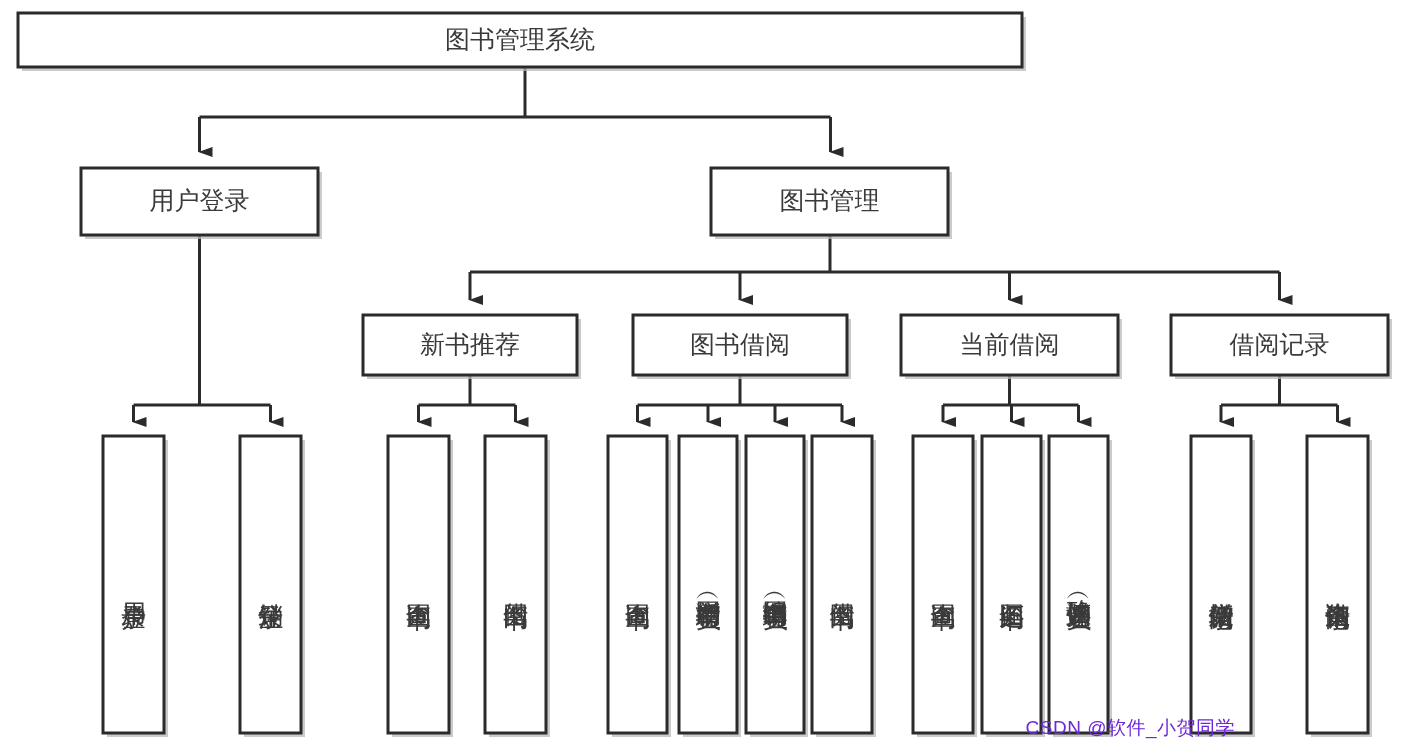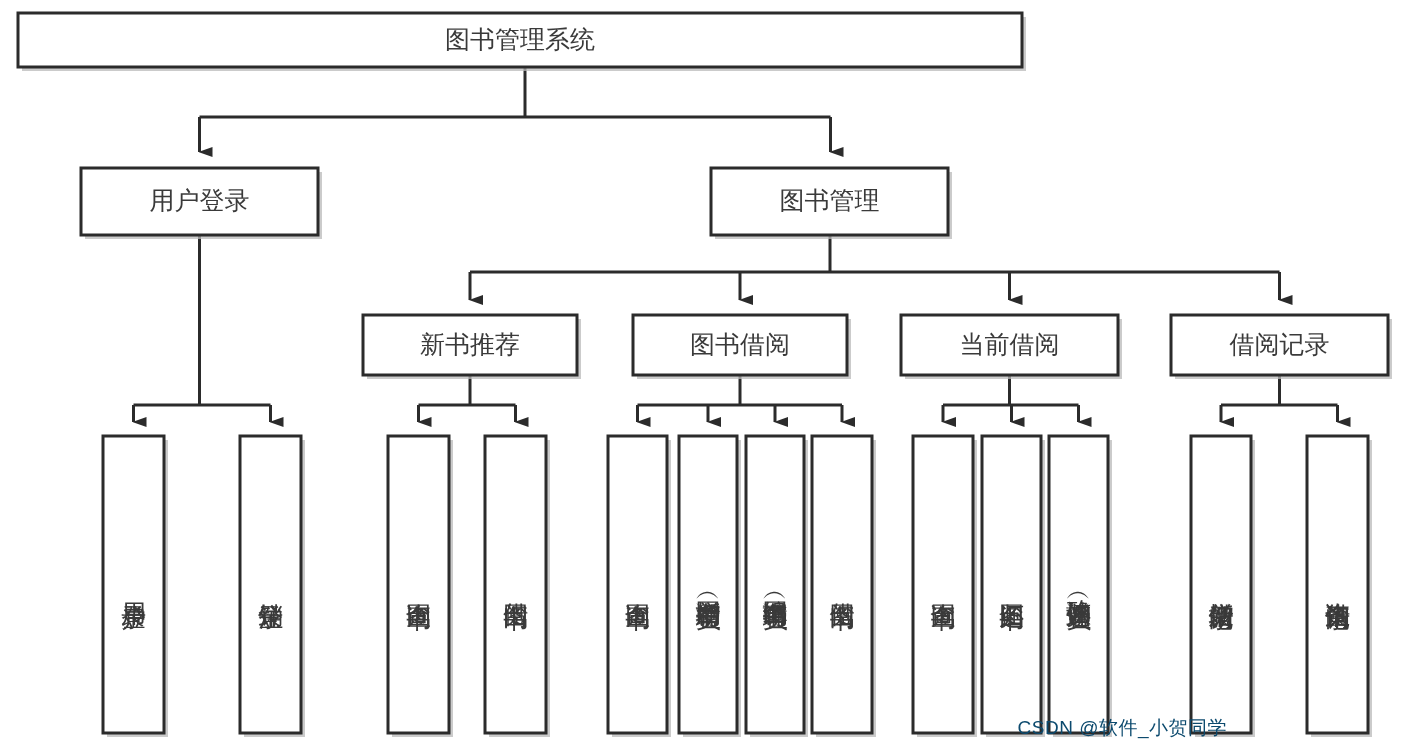--- a/index.html
+++ b/index.html
@@ -62,24 +62,24 @@
     line-height: 1.02;
     writing-mode: vertical-rl;
     text-orientation: upright;
     letter-spacing: 1px;
     pointer-events: none;
     white-space: nowrap;
     font-family: "Liberation Sans", "DejaVu Sans", sans-serif;
   }
   .watermark {
     position: absolute;
-    right: 24px;
+    right: 16px;
     bottom: 6px;
     font-size: 19px;
-    color: #0c4a6e;
+    color: #6d28d9;
     font-family: "Liberation Sans", "DejaVu Sans", sans-serif;
     white-space: nowrap;
     letter-spacing: 0.5px;
   }
 </style>
 </head>
 <body>
 
 <div id="diagram-root">
 

